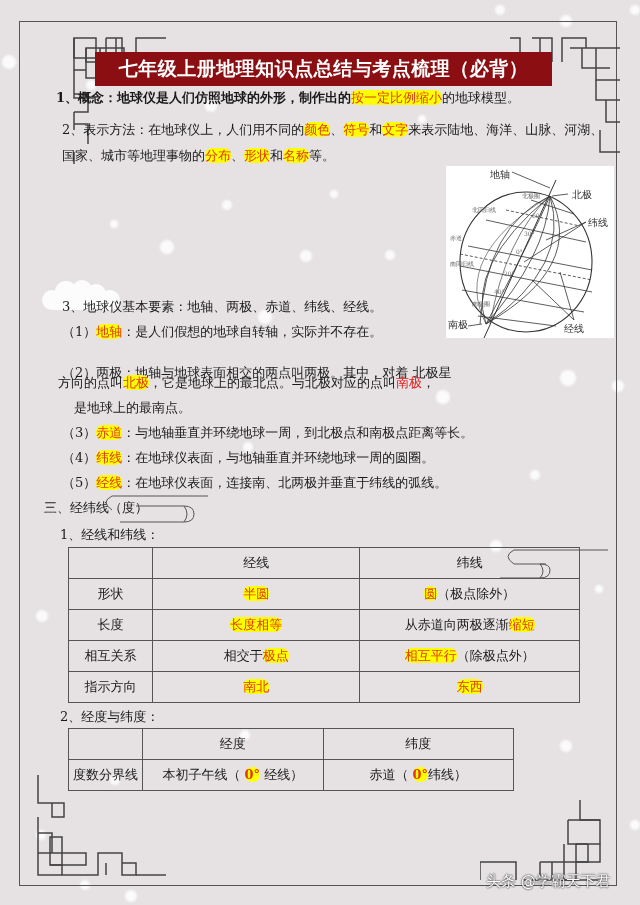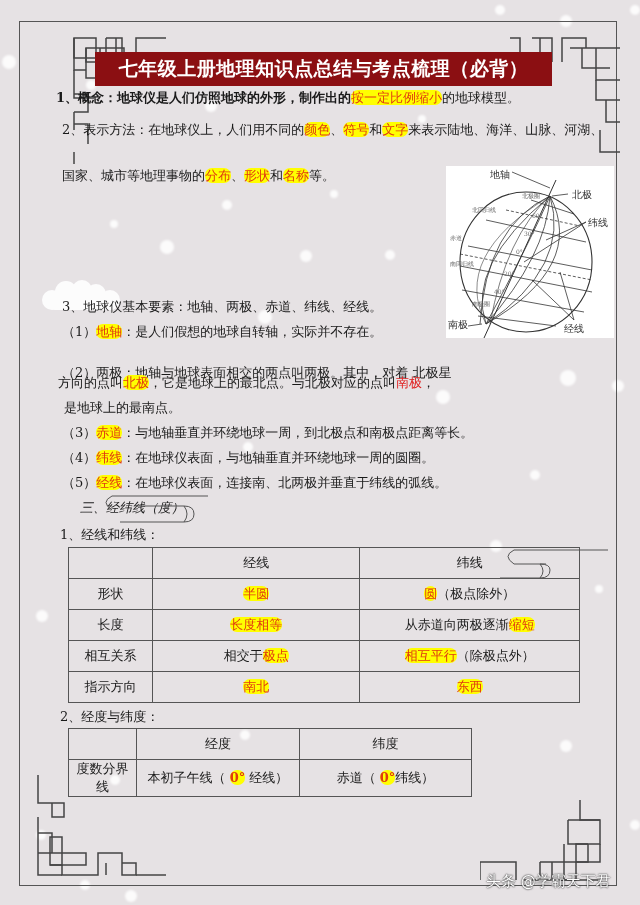--- a/index.html
+++ b/index.html
@@ -138,21 +138,21 @@
 
 <div class="title-bar">七年级上册地理知识点总结与考点梳理（必背）</div>
 
 <div class="line" style="left:56px;top:89px;">
   <span class="b">1、概念：地球仪是人们仿照地球的外形，制作出的</span><span class="hl">按一定比例缩小</span><span>的地球模型。</span>
 </div>
 
 <div class="line" style="left:62px;top:121px;">
   <span>2、表示方法：在地球仪上，人们用不同的</span><span class="hl">颜色</span><span>、</span><span class="hl">符号</span><span>和</span><span class="hl">文字</span><span>来表示陆地、海洋、山脉、河湖、</span>
 </div>
-<div class="line" style="left:62px;top:147px;margin-top:20px;">
+<div class="line" style="left:62px;top:147px;">
   <span>国家、城市等地理事物的</span><span class="hl">分布</span><span>、</span><span class="hl">形状</span><span>和</span><span class="hl">名称</span><span>等。</span>
 </div>
 
 <div class="globe-box">
   <svg width="168" height="172" viewBox="0 0 168 172" fill="none" stroke="#333" stroke-width="0.8" font-family="DejaVu Serif, serif">
     <ellipse cx="80" cy="96" rx="66" ry="70" stroke-width="1.1"></ellipse>
 
     <path d="M104 30 Q40 60 34 158"></path>
     <path d="M104 30 Q60 70 44 158" opacity="0.8"></path>
     <path d="M104 30 Q82 80 40 158"></path>
@@ -214,32 +214,32 @@
 </div>
 
 <div class="line b" style="left:62px;top:298px;font-weight:normal;">3、地球仪基本要素：地轴、两极、赤道、纬线、经线。</div>
 <div class="line" style="left:62px;top:323px;">
   <span>（1）</span><span class="hl">地轴</span><span>：是人们假想的地球自转轴，实际并不存在。</span>
 </div>
 <div class="line" style="left:62px;top:364px;text-align:right;">（2）两极：地轴与地球表面相交的两点叫两极。其中，对着 北极星</div>
 <div class="line" style="left:58px;top:374px;">
   <span>方向的点叫</span><span class="hl">北极</span><span>，它是地球上的最北点。与北极对应的点叫</span><span class="red">南极</span><span>，</span>
 </div>
-<div class="line" style="left:64px;top:399px;">是地球上的最南点。</div>
+<div class="line" style="left:74px;top:399px;">是地球上的最南点。</div>
 <div class="line" style="left:62px;top:424px;">
   <span>（3）</span><span class="hl">赤道</span><span>：与地轴垂直并环绕地球一周，到北极点和南极点距离等长。</span>
 </div>
 <div class="line" style="left:62px;top:449px;">
   <span>（4）</span><span class="hl">纬线</span><span>：在地球仪表面，与地轴垂直并环绕地球一周的圆圈。</span>
 </div>
 <div class="line" style="left:62px;top:474px;">
   <span>（5）</span><span class="hl">经线</span><span>：在地球仪表面，连接南、北两极并垂直于纬线的弧线。</span>
 </div>
 
-<div class="line" style="left:80px;top:499px;font-style:italic;">三、经纬线（度）</div>
+<div class="line" style="left:44px;top:499px;">三、经纬线（度）</div>
 <div class="scroll-deco" style="left:100px;top:492px;">
   <svg width="110" height="34" viewBox="0 0 110 34" fill="none" stroke="#555" stroke-width="1">
     <path d="M12 4 H108"></path>
     <path d="M12 4 Q0 10 12 18"></path>
     <path d="M20 30 H84 Q94 30 94 22 Q94 14 84 14 H36"></path>
     <path d="M84 14 Q90 22 84 30"></path>
   </svg>
 </div>
 <div class="line" style="left:60px;top:526px;">1、经线和纬线：</div>
 
@@ -282,21 +282,21 @@
   <svg width="110" height="40" viewBox="0 0 110 40" fill="none" stroke="#555" stroke-width="1">
     <path d="M14 6 H108"></path>
     <path d="M14 6 Q2 12 14 20 H46"></path>
     <path d="M0 34 H40 Q50 34 50 26 Q50 20 40 20"></path>
     <path d="M40 20 Q46 27 40 34"></path>
   </svg>
 </div>
 
 <div class="line" style="left:60px;top:708px;">2、经度与纬度：</div>
 
-<table class="t" style="left:68px;top:728px;width:404px;">
+<table class="t" style="left:68px;top:728px;width:446px;">
   <colgroup>
       <col style="width:84px">
       <col style="width:208px">
       <col style="width:220px">
     </colgroup>
   <tbody>
       <tr>
     <td></td>
     <td>经度</td>
     <td>纬度</td>

